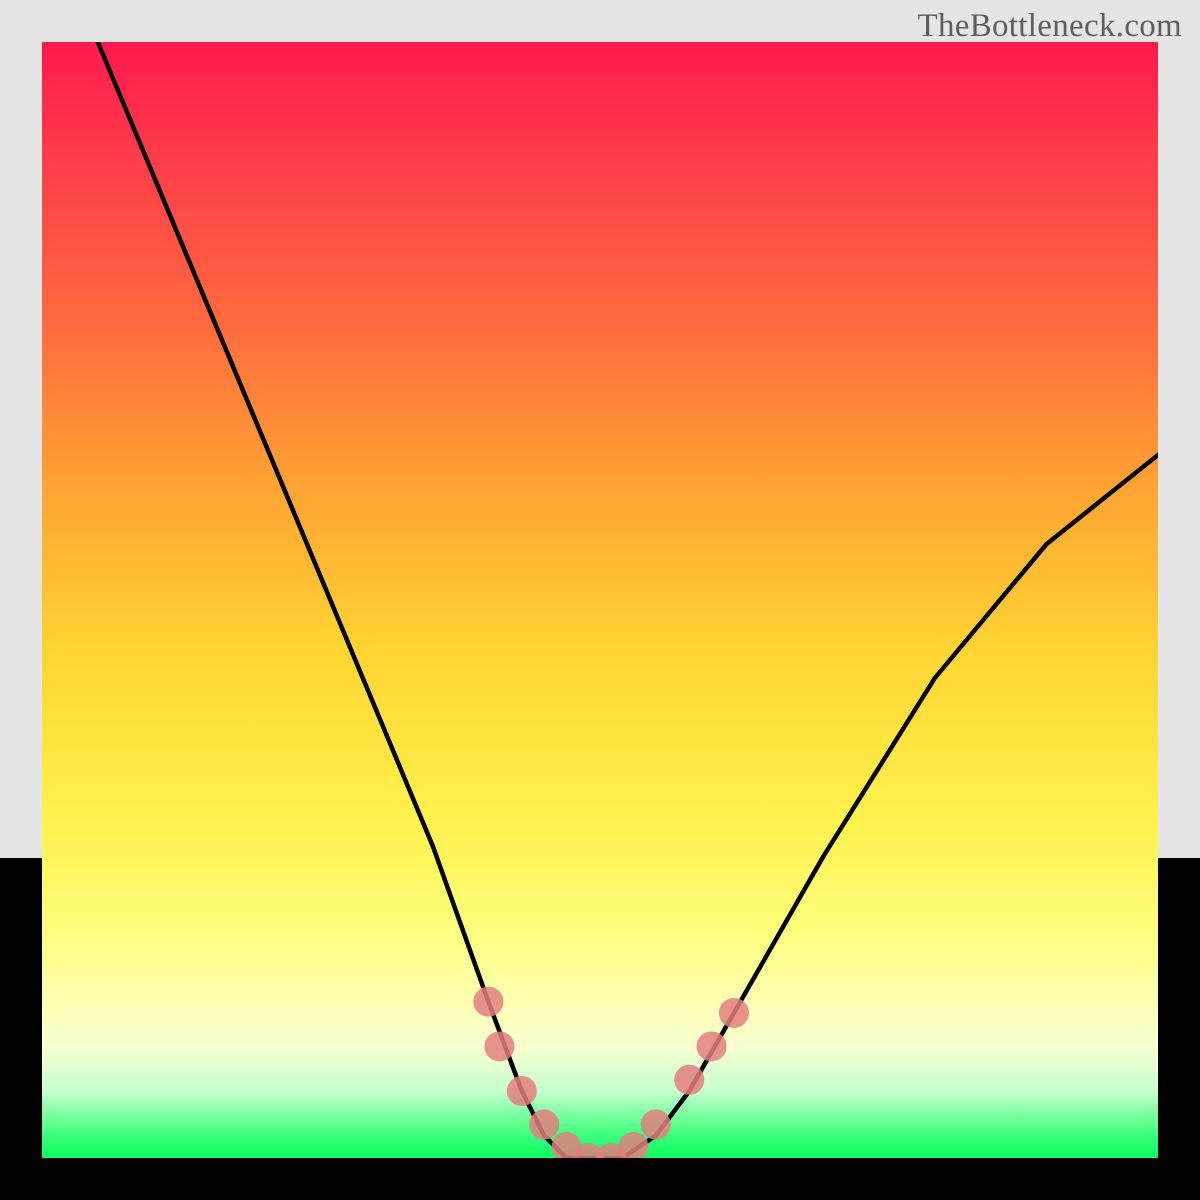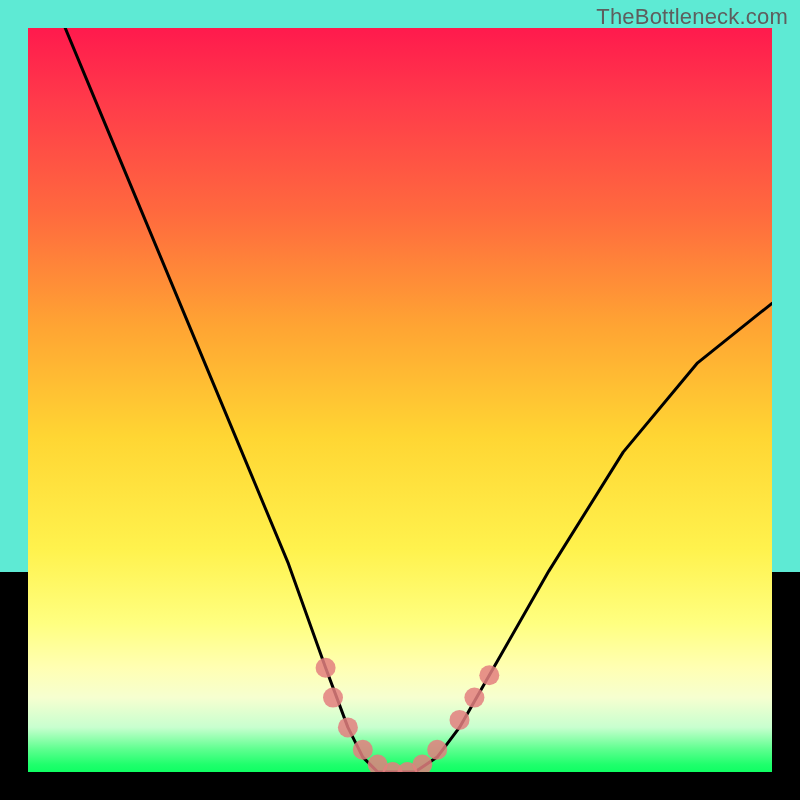--- a/index.html
+++ b/index.html
@@ -8,21 +8,22 @@
     width: 800px;
     height: 800px;
     overflow: hidden;
     background: #000;
     font-family: Arial, Helvetica, sans-serif;
   }
   .frame {
     position: relative;
     width: 800px;
     height: 572px;
-    background: #5eead4;
+    background: #e5e5e5;
+    font-family: Liberation Serif, serif;
   }
   .plot-area {
     position: absolute;
     left: 28px;
     top: 28px;
     width: 744px;
     height: 744px;
     background: linear-gradient(to bottom,
       #ff1a4d 0%,
       #ff3b4a 10%,

